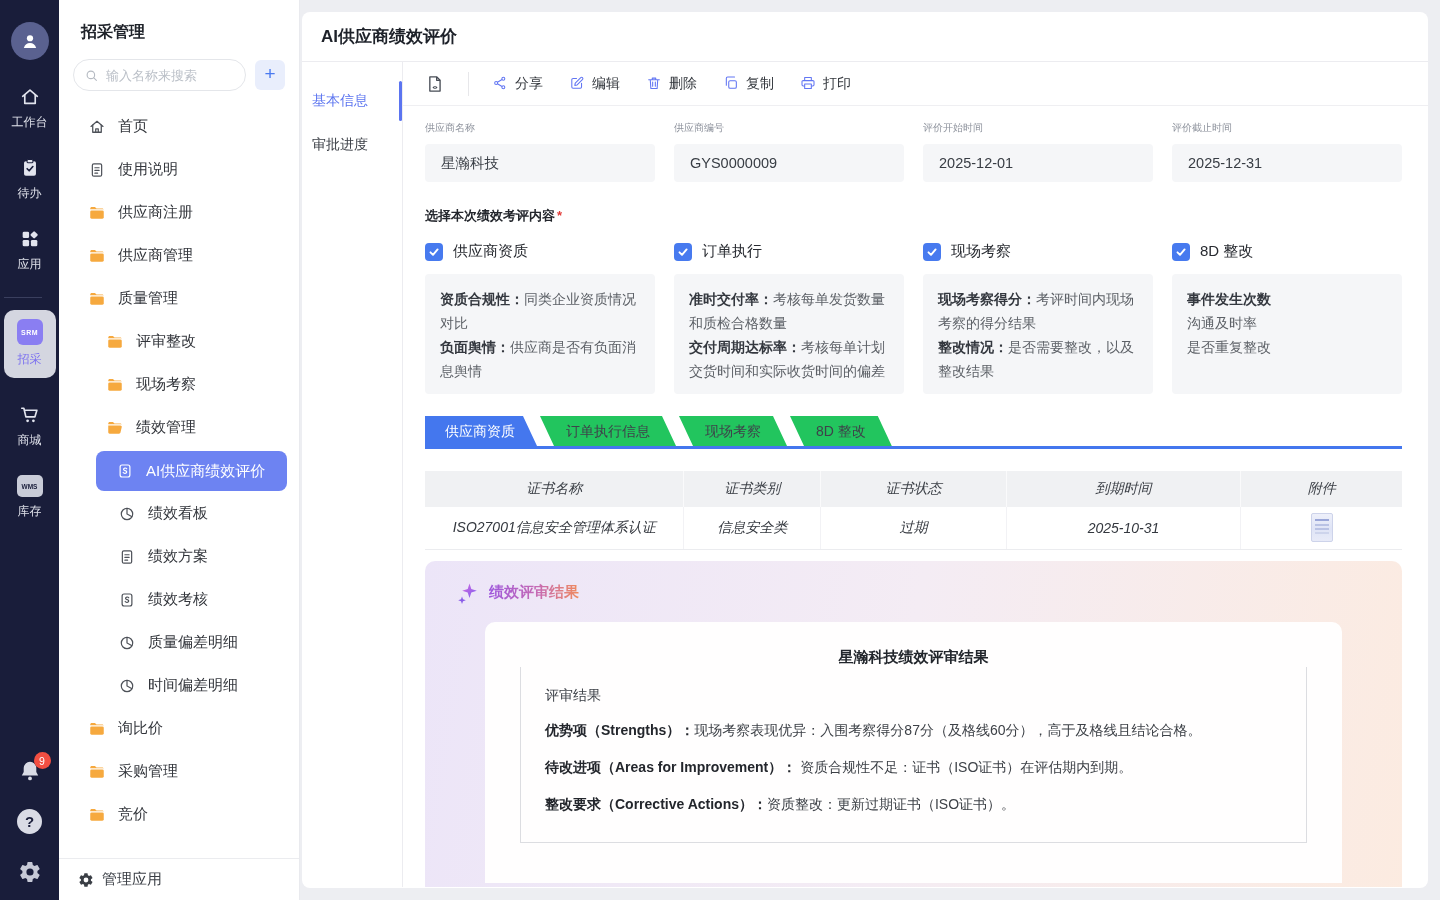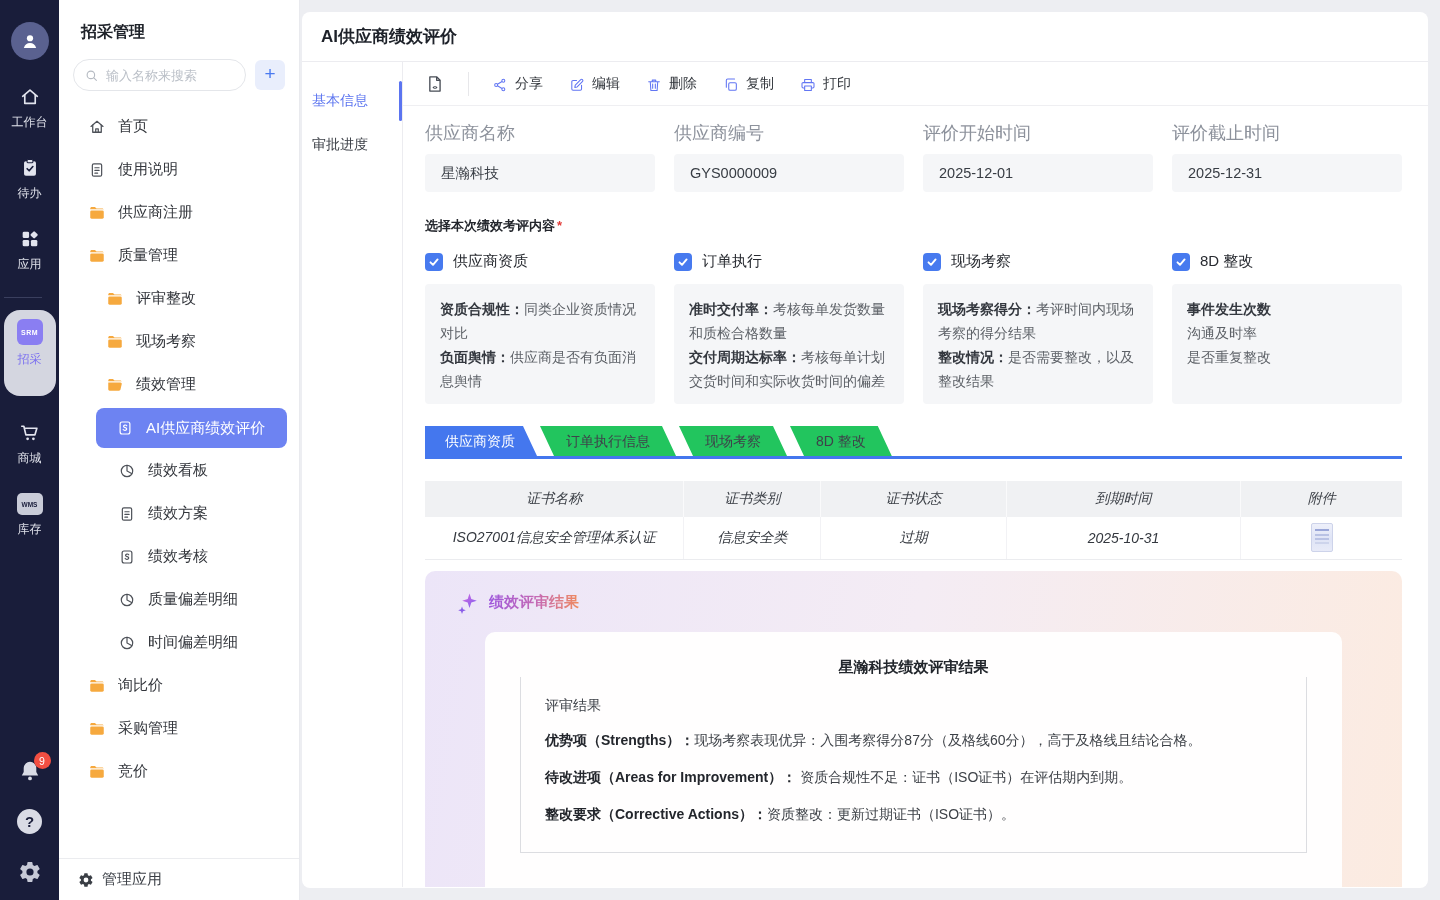--- a/index.html
+++ b/index.html
@@ -8,21 +8,21 @@
   svg { display:block; }
 
   
   .rail { position:absolute; left:0; top:0; width:59px; height:900px; background:#191d3a; display:flex; flex-direction:column; align-items:center; z-index:5; }
   .avatar { margin-top:22px; width:38px; height:38px; border-radius:50%; background:#5a6190; display:flex; align-items:center; justify-content:center; cursor:pointer; }
   .avatar svg { width:22px; height:22px; }
   .rail-item { margin-top:26px; display:flex; flex-direction:column; align-items:center; color:#e2e4ee; cursor:pointer; }
   .rail-item .ric { width:22px; height:22px; color:#e2e4ee; }
   .rail-item .rlab { margin-top:6px; font-size:12px; color:#dfe1ea; }
   .rail-divider { margin-top:24px; width:38px; height:1px; background:#3a3f5e; }
-  .rail-item.selected { margin-top:12px; width:52px; border-radius:16px; background:#d4d6e0; padding:9px 0 28px; }
+  .rail-item.selected { margin-top:12px; width:52px; border-radius:10px; background:#d4d6e0; padding:9px 0 10px; }
   .rail-item.selected .rlab { color:#7b70f0; }
   .srm-box { width:26px; height:26px; border-radius:6px; background:#8a7ef2; color:#fff; font-size:7px; font-weight:bold; display:flex; align-items:center; justify-content:center; letter-spacing:.5px; }
   .wms-box { width:26px; height:22px; border-radius:5px; background:#c9ccd8; color:#191d3a; font-size:6.5px; font-weight:bold; display:flex; align-items:center; justify-content:center; }
   .rail-bottom { margin-top:auto; margin-bottom:16px; display:flex; flex-direction:column; align-items:center; gap:26px; }
   .bell-wrap { position:relative; cursor:pointer; }
   .bell-wrap svg { width:24px; height:24px; color:#d9dbe5; }
   .badge { position:absolute; top:-7px; right:-9px; min-width:17px; height:17px; border-radius:9px; background:#f34f42; color:#fff; font-size:10.5px; display:flex; align-items:center; justify-content:center; padding:0 3px; }
   .q-circle { width:25px; height:25px; border-radius:50%; background:#d9dbe5; color:#191d3a; font-size:15px; font-weight:bold; display:flex; align-items:center; justify-content:center; cursor:pointer; }
   .gear-btn { width:24px; height:24px; color:#c6c9d6; cursor:pointer; }
 
@@ -54,26 +54,26 @@
   .card-header { height:50px; line-height:50px; padding-left:19px; font-size:17px; font-weight:600; color:#1d2129; border-bottom:1px solid #ececf0; }
   .card-body { display:flex; height:825px; }
   .side-tabs { width:101px; border-right:1px solid #ececf0; padding-top:17px; position:relative; flex:none; }
   .stab { height:44px; display:flex; align-items:center; padding-left:10px; font-size:14px; color:#3a3e45; cursor:pointer; position:relative; }
   .stab.active { color:#5b74f0; }
   .stab.active::after { content:""; position:absolute; right:0; top:2px; width:3.5px; height:40px; background:#5b74f0; border-radius:2px; }
   .content { flex:1; display:flex; flex-direction:column; min-width:0; }
   .toolbar { height:44px; border-bottom:1px solid #efeff2; display:flex; align-items:center; padding-left:22px; flex:none; }
   .tb-doc { width:20px; height:20px; color:#474c55; cursor:pointer; }
   .tb-divider { width:1px; height:24px; background:#e7e7ea; margin:0 23px; }
-  .tb-btn { display:flex; align-items:flex-end; gap:7px; font-size:14px; color:#33373d; margin-right:26px; cursor:pointer; }
+  .tb-btn { display:flex; align-items:flex-start; gap:7px; font-size:14px; color:#33373d; margin-right:26px; cursor:pointer; }
   .tb-btn svg { width:16px; height:16px; color:#6276f3; }
   .scroll { padding:15px 26px 0 22px; overflow:hidden; }
 
   .grid4 { display:grid; grid-template-columns:repeat(4,1fr); gap:19px; }
-  .field label { display:block; font-size:18px; color:#8d929c; margin-bottom:9px; }
+  .field label { display:block; font-size:10px; color:#8d929c; margin-bottom:9px; }
   .fbox { height:38px; background:#f5f6f8; border-radius:4px; line-height:38px; padding-left:16px; font-size:14.5px; color:#383d44; }
 
   .section-label { margin-top:25px; font-size:13px; font-weight:700; color:#23262c; }
   .section-label em { font-style:normal; color:#e23b38; margin-left:2px; }
 
   .options { margin-top:17px; }
   .opt-head { display:flex; align-items:center; gap:10px; cursor:pointer; }
   .cb { width:18px; height:18px; border-radius:4px; background:#477aef; display:flex; align-items:center; justify-content:center; flex:none; }
   .cb svg { width:12px; height:12px; }
   .opt-label { font-size:15px; color:#282b31; font-weight:500; }
@@ -242,20 +242,31 @@
       <div class="menu-item d0">
        <span class="mic c-orange">
           <svg viewBox="0 0 24 24" width="100%" height="100%">
             <g fill="currentColor">
               <path d="M3 7V6c0-1.1.9-2 2-2h4.3l2 2.1H19c1.1 0 2 .9 2 2V7Z"></path>
               <rect x="3" y="8.5" width="18" height="11" rx="1.8"></rect>
             </g>
           </svg>
         </span>
        <span>供应商注册</span>
+      </div>
+      <div class="menu-item d0">
+       <span class="mic c-orange">
+          <svg viewBox="0 0 24 24" width="100%" height="100%">
+            <g fill="currentColor">
+              <path d="M3 7V6c0-1.1.9-2 2-2h4.3l2 2.1H19c1.1 0 2 .9 2 2V7Z"></path>
+              <rect x="3" y="8.5" width="18" height="11" rx="1.8"></rect>
+            </g>
+          </svg>
+        </span>
+       <span>供应商管理</span>
       </div>
       <div class="menu-item d0">
        <span class="mic c-orange">
           <svg viewBox="0 0 24 24" width="100%" height="100%">
             <g fill="currentColor">
               <path d="M3 7V6c0-1.1.9-2 2-2h4.3l2 2.1H19c1.1 0 2 .9 2 2V7Z"></path>
               <rect x="3" y="8.5" width="18" height="11" rx="1.8"></rect>
             </g>
           </svg>
         </span>

